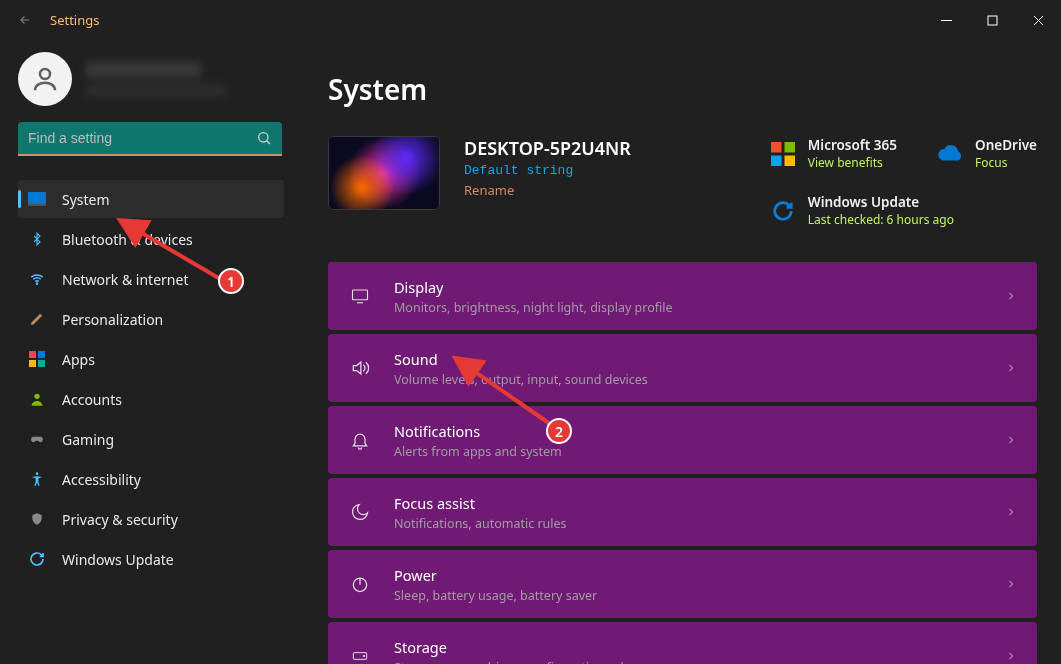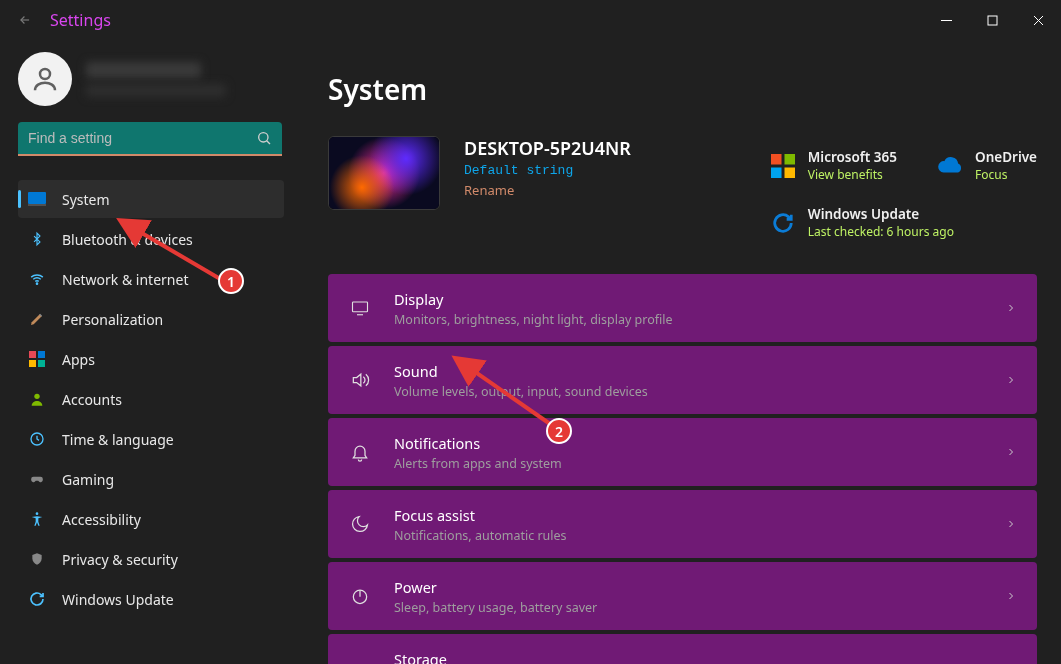--- a/index.html
+++ b/index.html
@@ -1,21 +1,21 @@
 <!DOCTYPE html>
 <html><head>
 <meta charset="utf-8">
 <style>
   * { box-sizing: border-box; margin: 0; padding: 0; }
   html, body { width: 1061px; height: 664px; background: #202020; font-family: "Segoe UI", system-ui, sans-serif; color: #fff; overflow: hidden; }
 
   
   .titlebar { display: flex; align-items: center; height: 40px; padding-left: 14px; }
   .titlebar .back { width: 22px; height: 22px; display: flex; align-items: center; justify-content: center; color: #7a7a7a; margin-right: 14px; cursor: pointer; }
-  .titlebar .title { font-size: 16px; color: #d946ef; }
+  .titlebar .title { font-size: 13px; color: #fdba74; }
   .titlebar .winctrl { margin-left: auto; display: flex; }
   .titlebar .winctrl .btn { width: 46px; height: 32px; display: flex; align-items: center; justify-content: center; color: #fff; }
 
   .body { display: flex; height: calc(100% - 40px); }
 
   
   .sidebar { width: 300px; padding: 12px 16px 16px 18px; }
   .user { display: flex; align-items: center; gap: 14px; margin-bottom: 16px; }
   .avatar { width: 54px; height: 54px; border-radius: 50%; background: #f2f2f2; display: flex; align-items: center; justify-content: center; color: #606060; }
   .user-text { display:flex; flex-direction:column; gap:6px; }
@@ -50,21 +50,21 @@
       radial-gradient(circle at 70% 30%, #5e2bff 0%, transparent 40%),
       radial-gradient(circle at 50% 50%, #ff2ea6 0%, transparent 55%),
       #0a0a20;
     filter: blur(0.5px);
   }
   .pc-info { display:flex; flex-direction:column; gap:3px; }
   .pc-name { font-size: 18px; font-weight: 600; }
   .pc-sub  { font-size: 13px; color: #0ea5e9; font-family: Liberation Mono, monospace; }
   .pc-rename { font-size: 13px; color: #d18a6a; cursor: pointer; }
 
-  .rcards { margin-left: auto; display: grid; grid-template-columns: auto auto; column-gap: 40px; row-gap: 22px; margin-top: 12px; }
+  .rcards { margin-left: auto; display: grid; grid-template-columns: auto auto; column-gap: 40px; row-gap: 22px; }
   .rcard { display:flex; align-items:center; gap:12px; cursor: pointer; }
   .rcard .ricon { width:26px; height:26px; display:flex; align-items:center; justify-content:center; }
   .rcard .rtext { display:flex; flex-direction:column; }
   .rcard .rtitle { font-size: 13.5px; font-weight:600; color:#f0f0f0; }
   .rcard .rsub { font-size: 12px; color:#bef264; }
   .rcard.full { grid-column: 1 / span 2; }
 
   .list { display:flex; flex-direction:column; gap:4px; }
   .row { display:flex; align-items:center; height:68px; background:#701a75; border-radius:4px; padding:0 20px; cursor:pointer; }
   .row .ricon2 { width:24px; height:24px; margin-right: 22px; color:#e0e0e0; display:flex; align-items:center; justify-content:center; }
@@ -187,29 +187,20 @@
         <span class="nicon">
             <svg width="16" height="16" viewBox="0 0 24 24" fill="#7fba00">
               <circle cx="12" cy="8" r="4"></circle>
               <path d="M4 22c0-4 4-7 8-7s8 3 8 7z"></path>
             </svg>
           </span>
         <span>Accounts</span>
       </div>
       <div class="nav-item">
         <span class="nicon">
-            <svg width="16" height="16" viewBox="0 0 24 24" fill="none" stroke="#4cc2ff" stroke-width="2">
-              <circle cx="12" cy="12" r="9"></circle>
-              <path d="M12 7v5l3 2"></path>
-            </svg>
-          </span>
-        <span>Time &amp; language</span>
-      </div>
-      <div class="nav-item">
-        <span class="nicon">
             <svg width="18" height="14" viewBox="0 0 24 24" fill="#888">
               <path d="M6 8h12a4 4 0 0 1 4 4v1a4 4 0 0 1-7 3l-1-1h-4l-1 1a4 4 0 0 1-7-3v-1a4 4 0 0 1 4-4z"></path>
             </svg>
           </span>
         <span>Gaming</span>
       </div>
       <div class="nav-item">
         <span class="nicon">
             <svg width="16" height="16" viewBox="0 0 24 24" fill="#4cc2ff">
               <circle cx="12" cy="4" r="2"></circle>

